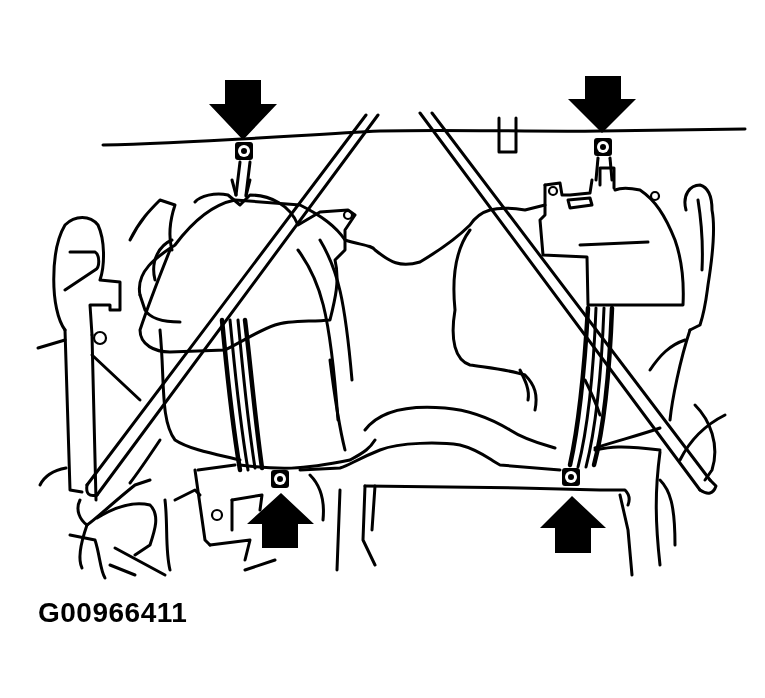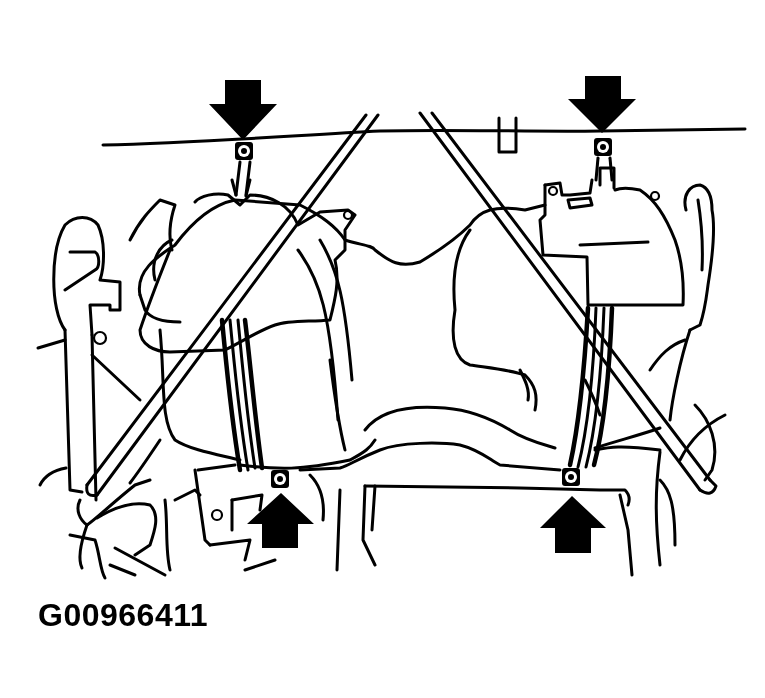--- a/index.html
+++ b/index.html
@@ -5,21 +5,21 @@
     html, body { margin: 0; padding: 0; background: #ffffff; }
     body { width: 765px; height: 698px; position: relative; overflow: hidden; font-family: "Liberation Sans", sans-serif; }
     #diagram { position: absolute; left: 0; top: 0; width: 765px; height: 698px; }
     .ln { fill: none; stroke: #000; stroke-width: 3; stroke-linecap: round; stroke-linejoin: round; }
     .thin { fill: none; stroke: #000; stroke-width: 2.2; stroke-linecap: round; stroke-linejoin: round; }
     .thick { fill: none; stroke: #000; stroke-width: 4.5; stroke-linecap: round; stroke-linejoin: round; }
     .arrow { fill: #000; }
     .bolt-body { fill: #000; }
     .bolt-ring { fill: #fff; }
     .bolt-hole { fill: #000; }
-    #figure-id { position: absolute; left: 38px; top: 597px; font-size: 32px; font-weight: bold; color: #000; letter-spacing: 0.5px; }
+    #figure-id { position: absolute; left: 38px; top: 597px; font-size: 28px; font-weight: bold; color: #000; letter-spacing: 0.5px; }
   </style>
 </head>
 <body>
 
 <svg id="diagram" viewBox="0 0 765 698" xmlns="http://www.w3.org/2000/svg">
 
   <g>
     <path class="ln" d="M103,145 C200,143 300,135 380,131 C450,129 520,132 600,131 L745,129"></path>
     <path class="ln" d="M499,118 L499,152 L516,152 L516,118"></path>
   </g>

